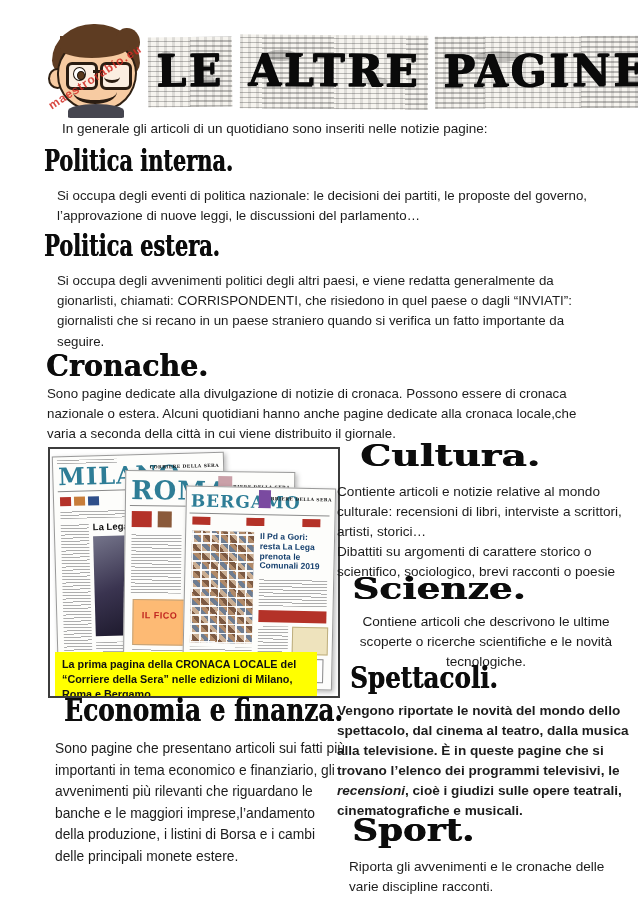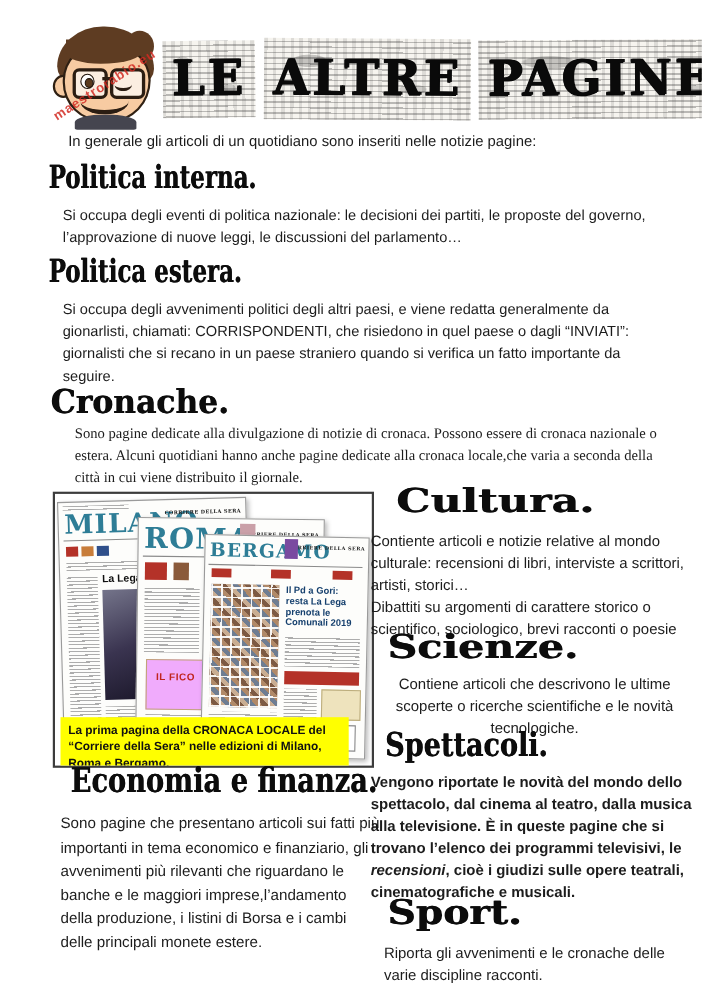--- a/index.html
+++ b/index.html
@@ -85,21 +85,21 @@
   .headline{font-weight:700;color:#101010;line-height:1.15;font-family:"Liberation Sans",sans-serif;}
   .photo-m{background:linear-gradient(160deg,#74748a 0%,#3a3450 45%,#201c30 80%,#151120 100%);}
   .photo-r{background:linear-gradient(150deg,#d6c2ae 0%,#a07c60 45%,#5c4030 85%);}
   .muggrid{
     background:
       repeating-linear-gradient(0deg, rgba(255,255,255,.92) 0 1.6px, transparent 1.6px 9px),
       repeating-linear-gradient(90deg, rgba(255,255,255,.92) 0 1.6px, transparent 1.6px 9px),
       repeating-linear-gradient(45deg, #b08968 0 4px, #7d5a43 4px 8px, #c9ad92 8px 12px, #6e7d92 12px 16px);
   }
   .redbar{background:#b43228;}
-  .adfico{background:#f0abfc;border:1px solid #c2a37a;}
+  .adfico{background:#fdba74;border:1px solid #c2a37a;}
   .adfico span{
     position:absolute;left:0;right:0;top:10px;text-align:center;
     font:700 9px "Liberation Sans",sans-serif;color:#c0251f;letter-spacing:.5px;
   }
   .adyellow{background:#eee3bd;border:1px solid #bdae7e;}
   .caption{
     position:absolute;left:5px;top:203px;width:248px;background:#ffff00;
     font:700 10.8px/1.38 "Liberation Sans",sans-serif;color:#111;
     padding:5px 7px 6px;
   }
@@ -138,21 +138,21 @@
 
 <div class="para" style="left:62px;top:119px;width:540px;font-size:13.5px;">In generale gli articoli di un quotidiano sono inseriti nelle notizie pagine:</div>
 
 <div class="sec-h" style="left:44px;top:146px;font-size:29px;transform:scaleX(.72);">Politica interna.</div>
 <div class="para" style="left:57px;top:186px;width:537px;">Si occupa degli eventi di politica nazionale: le decisioni dei partiti, le proposte del governo, l’approvazione di nuove leggi, le discussioni del parlamento…</div>
 
 <div class="sec-h" style="left:44px;top:231px;font-size:29px;transform:scaleX(.72);">Politica estera.</div>
 <div class="para" style="left:57px;top:271px;width:540px;">Si occupa degli avvenimenti politici degli altri paesi, e viene redatta generalmente da gionarlisti, chiamati: CORRISPONDENTI, che risiedono in quel paese o dagli “INVIATI”: giornalisti che si recano in un paese straniero quando si verifica un fatto importante da seguire.</div>
 
 <div class="sec-h" style="left:46px;top:350px;font-size:30px;transform:scaleX(.95);">Cronache.</div>
-<div class="para" style="left:68px;top:384px;width:530px;font-family:Liberation Serif, serif;">Sono pagine dedicate alla divulgazione di notizie di cronaca. Possono essere di cronaca nazionale o estera. Alcuni quotidiani hanno anche pagine dedicate alla cronaca locale,che varia a seconda della città in cui viene distribuito il giornale.</div>
+<div class="para" style="left:47px;top:384px;width:530px;">Sono pagine dedicate alla divulgazione di notizie di cronaca. Possono essere di cronaca nazionale o estera. Alcuni quotidiani hanno anche pagine dedicate alla cronaca locale,che varia a seconda della città in cui viene distribuito il giornale.</div>
 
 <div class="abs figure">
 
   <div class="paper" style="left:5px;top:5px;width:170px;height:230px;transform:rotate(-1.6deg);z-index:1;">
     <div class="txtlines" style="left:4px;top:3px;width:60px;height:4px;"></div>
     <div class="mast" style="left:5px;top:8px;font-size:24px;">MILANO</div>
     <div class="brand" style="right:4px;top:10px;">CORRIERE DELLA SERA</div>
     <div class="rule" style="left:4px;top:34px;width:160px;"></div>
     <div class="chip redbar" style="left:6px;top:40px;"></div>
     <div class="chip" style="left:20px;top:40px;background:#c87d3a;"></div>

